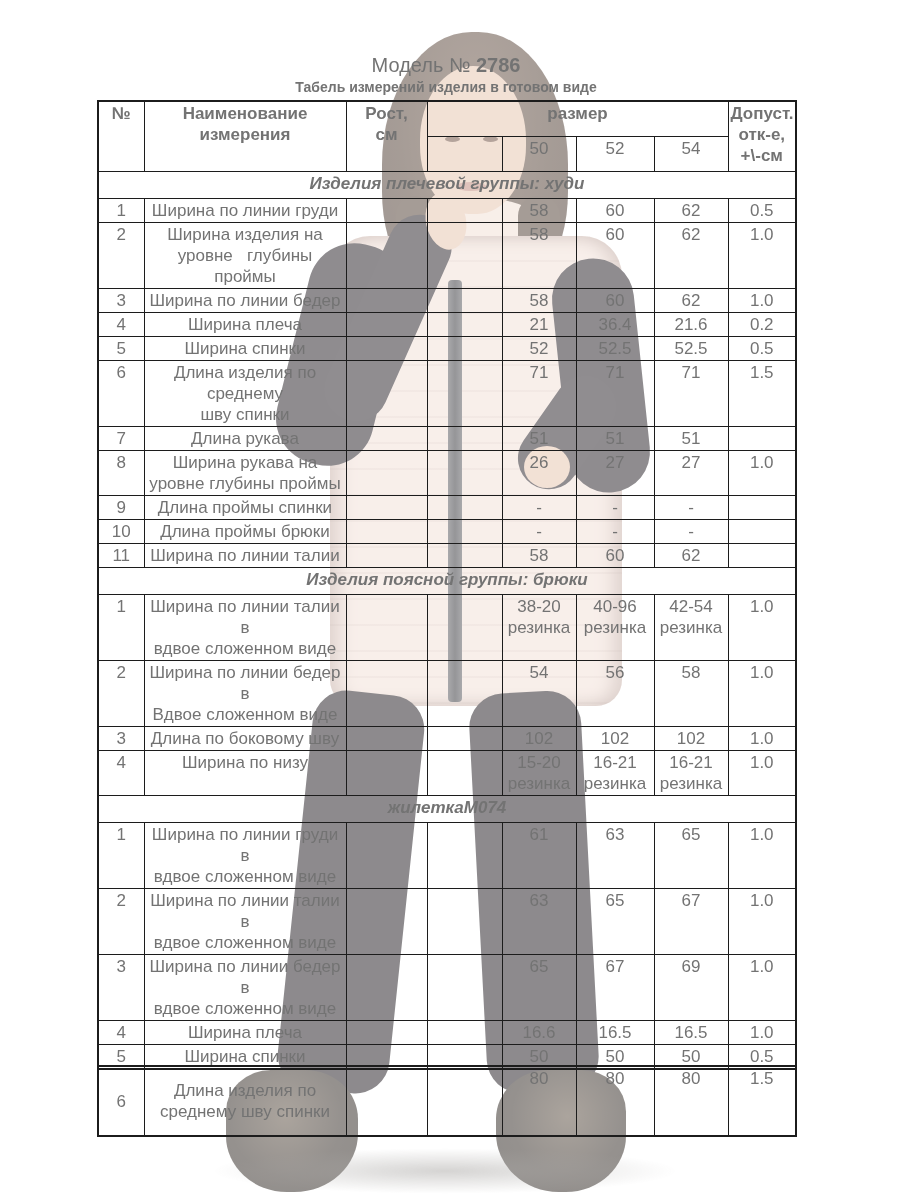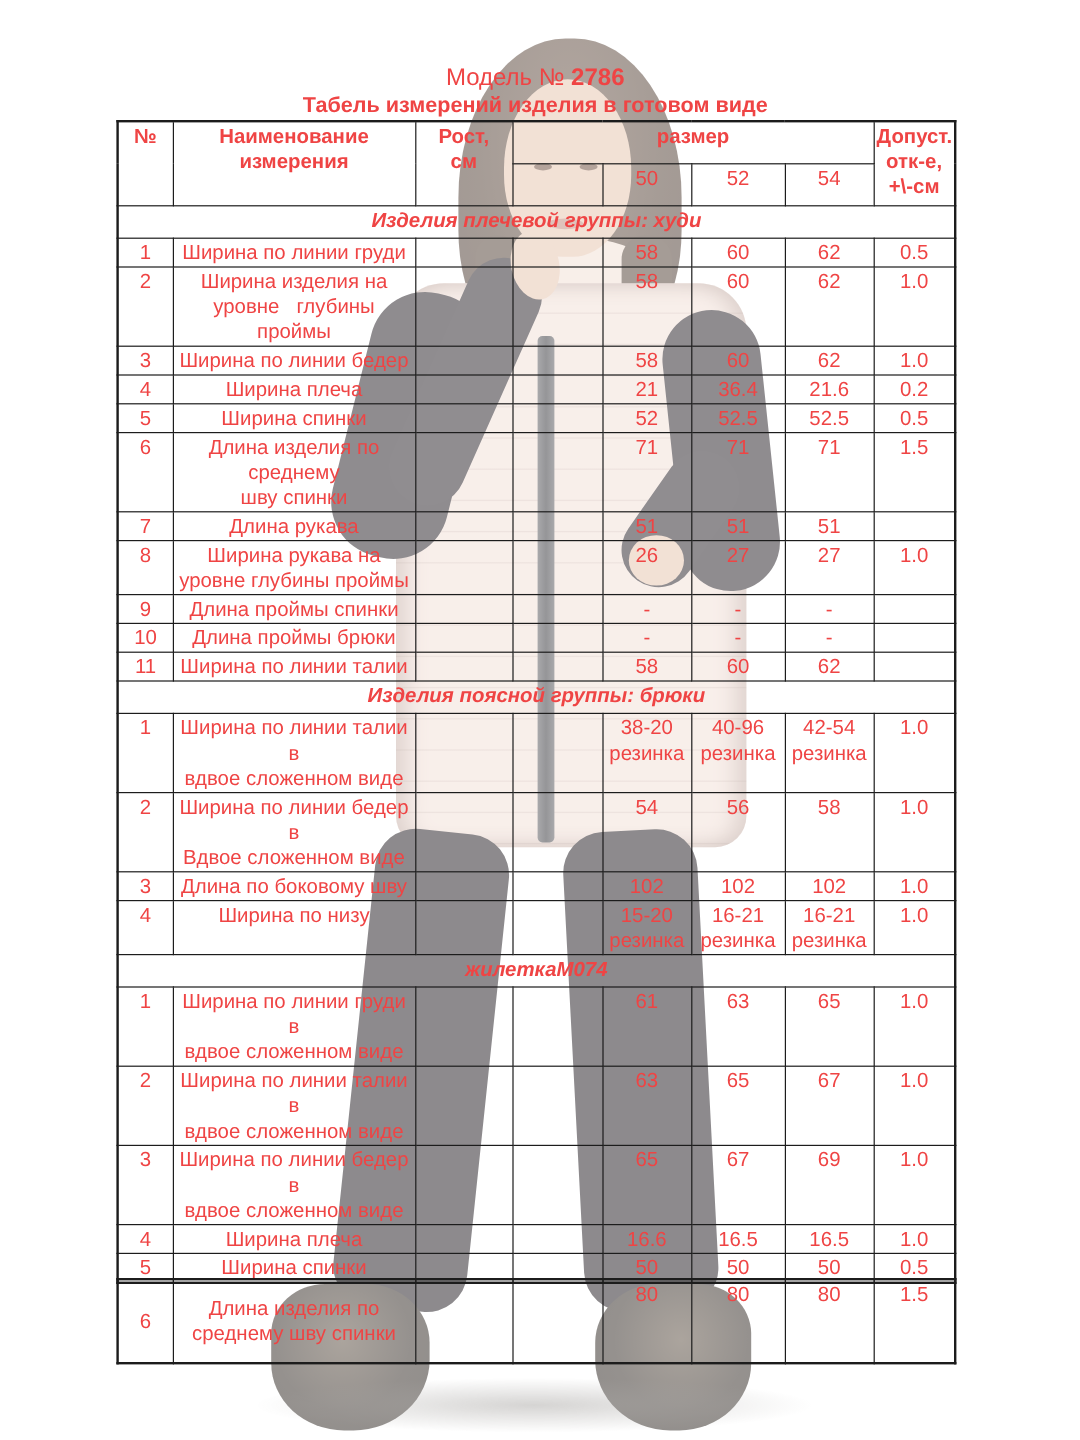--- a/index.html
+++ b/index.html
@@ -1,17 +1,17 @@
 <!DOCTYPE html>
 <html><head>
 <meta charset="utf-8">
 <style>
   html,body{margin:0;padding:0;background:#ffffff;}
   #stage{position:relative;width:900px;height:1200px;background:#ffffff;overflow:hidden;
-         font-family:"Liberation Sans","DejaVu Sans",sans-serif;color:#ef4444;}
+         font-family:"Liberation Sans","DejaVu Sans",sans-serif;color:#737373;}
 
   
   .photo{position:absolute;inset:0;opacity:.5;z-index:0;}
   .photo div{position:absolute;}
   .ph-hair{left:382px;top:32px;width:186px;height:276px;border-radius:48% 48% 42% 42%;
            background:radial-gradient(ellipse at 50% 32%,#6a5244 0%,#4e3b2f 60%,#42312a 100%);}
   .ph-hood{left:388px;top:198px;width:172px;height:110px;border-radius:46%;background:#f2e0d5;}
   .ph-lock-l{left:396px;top:196px;width:36px;height:108px;border-radius:18px;background:#4e3b2f;}
   .ph-lock-r{left:518px;top:196px;width:42px;height:124px;border-radius:20px;background:#4e3b2f;}
   .ph-face{left:420px;top:66px;width:106px;height:148px;border-radius:50% 50% 46% 46%;background:#e7c4ad;}
@@ -35,21 +35,21 @@
              background:radial-gradient(ellipse at 45% 38%,#5a4c3e 0%,#2e2620 55%,#221c17 100%);}
   .ph-boot-r{left:496px;top:1070px;width:130px;height:122px;border-radius:40% 34% 46% 48%;
              background:radial-gradient(ellipse at 55% 38%,#5a4c3e 0%,#2e2620 55%,#221c17 100%);}
   .ph-shadow{left:210px;top:1148px;width:470px;height:46px;border-radius:50%;
              background:radial-gradient(ellipse,rgba(90,85,80,.5),rgba(90,85,80,0) 70%);}
 
   
   .titles{position:absolute;left:97px;top:54px;width:698px;text-align:center;z-index:2;line-height:22px;}
   .title1{font-size:20px;}
   .title1 b{font-weight:bold;}
-  .title2{font-size:18px;font-weight:bold;text-align:center;}
+  .title2{font-size:14px;font-weight:bold;text-align:center;}
 
   
   table.meas{position:absolute;left:97px;z-index:2;width:698px;border-collapse:collapse;table-layout:fixed;
              border:2px solid #1c1c1c;}
   table.main{top:100px;}
   table.mini{top:1065px;}
   table.meas td{border:1px solid #1c1c1c;text-align:center;padding:1px 2px;font-size:17px;line-height:21px;
                 white-space:pre-line;vertical-align:top;overflow:hidden;}
   td.c-name{border-right:2px solid #1c1c1c;}
   td.c-rost{border-right:2px solid #1c1c1c;margin-left:36px;}

